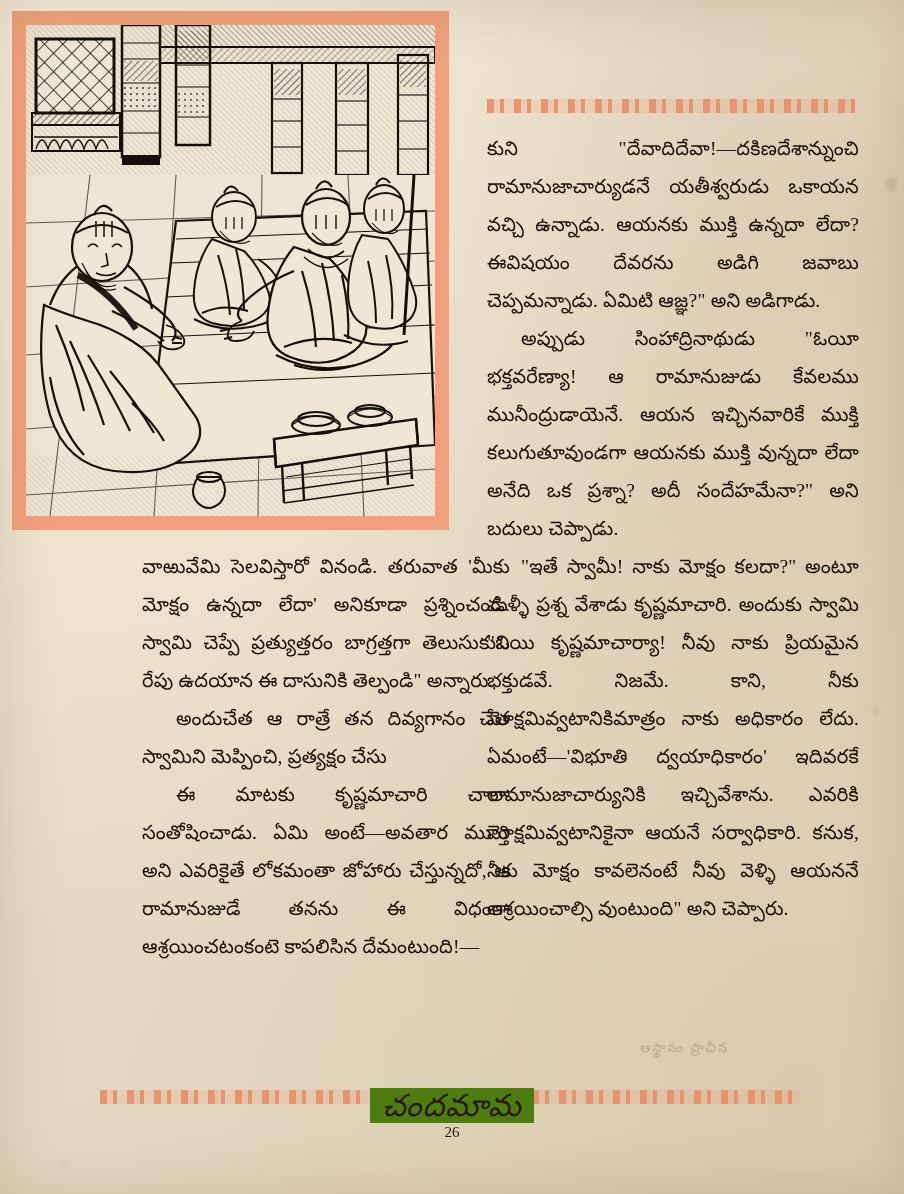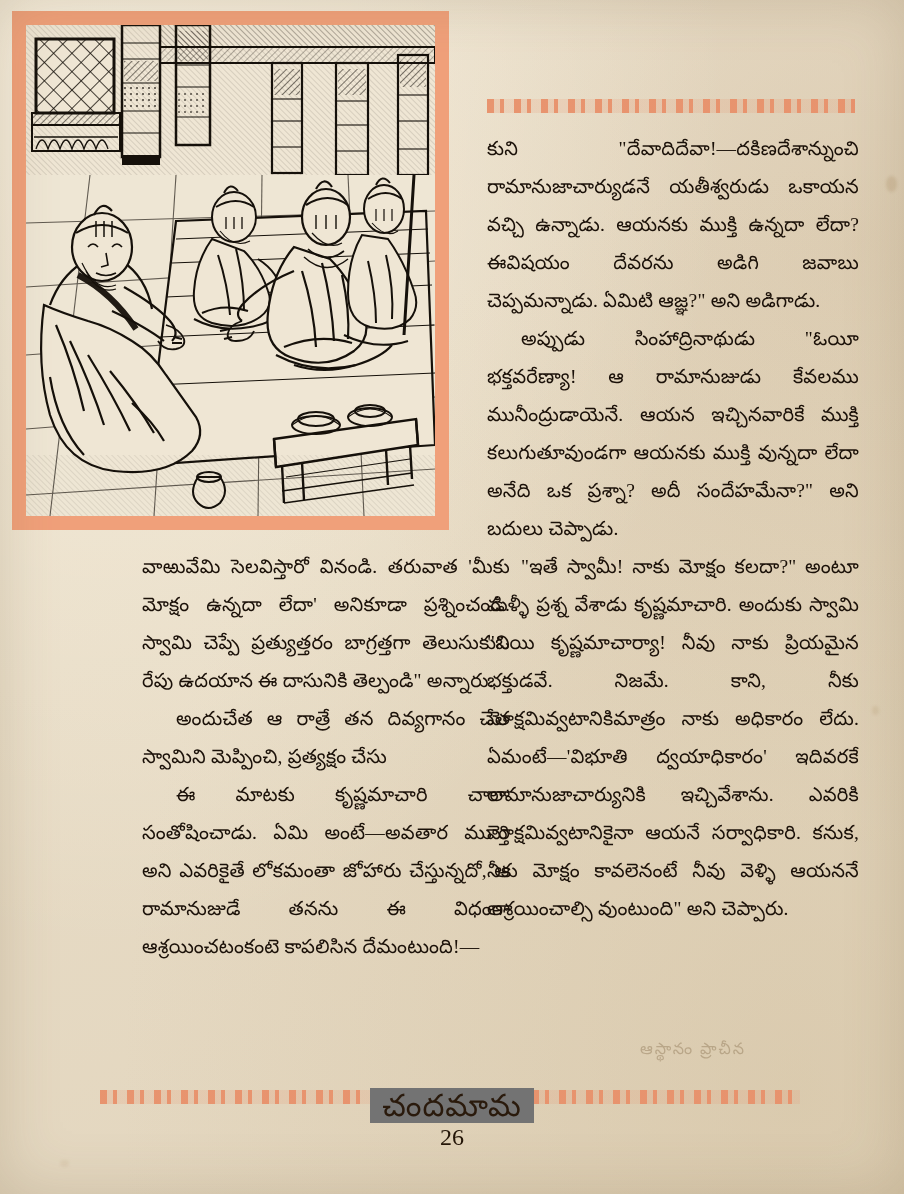--- a/index.html
+++ b/index.html
@@ -106,39 +106,40 @@
     left: 0;
     right: 0;
     top: 1088px;
     text-align: center;
     font-family: "Liberation Serif", serif;
     font-size: 31px;
     color: #2a1a0c;
     letter-spacing: 1px;
   }
   .magazine-title span {
-    background: #737373;
+    background: #4d7c0f;
     padding: 0 12px;
+    font-style: italic;
   }
   .page-number {
     position: absolute;
     left: 0;
     right: 0;
     top: 1124px;
     text-align: center;
     font-family: "Liberation Serif", serif;
-    font-size: 24px;
+    font-size: 15px;
     color: #241608;
   }
   .faint-mark {
     position: absolute;
     left: 640px;
     top: 1040px;
     font-family: "Liberation Serif", serif;
-    font-size: 16px;
+    font-size: 13px;
     color: rgba(120,95,60,0.35);
     letter-spacing: 2px;
   }
 </style>
 </head>
 <body>
 
 <div class="paper"></div>
 
 <div class="spot" style="left:886px;top:176px;width:11px;height:16px;"></div>

